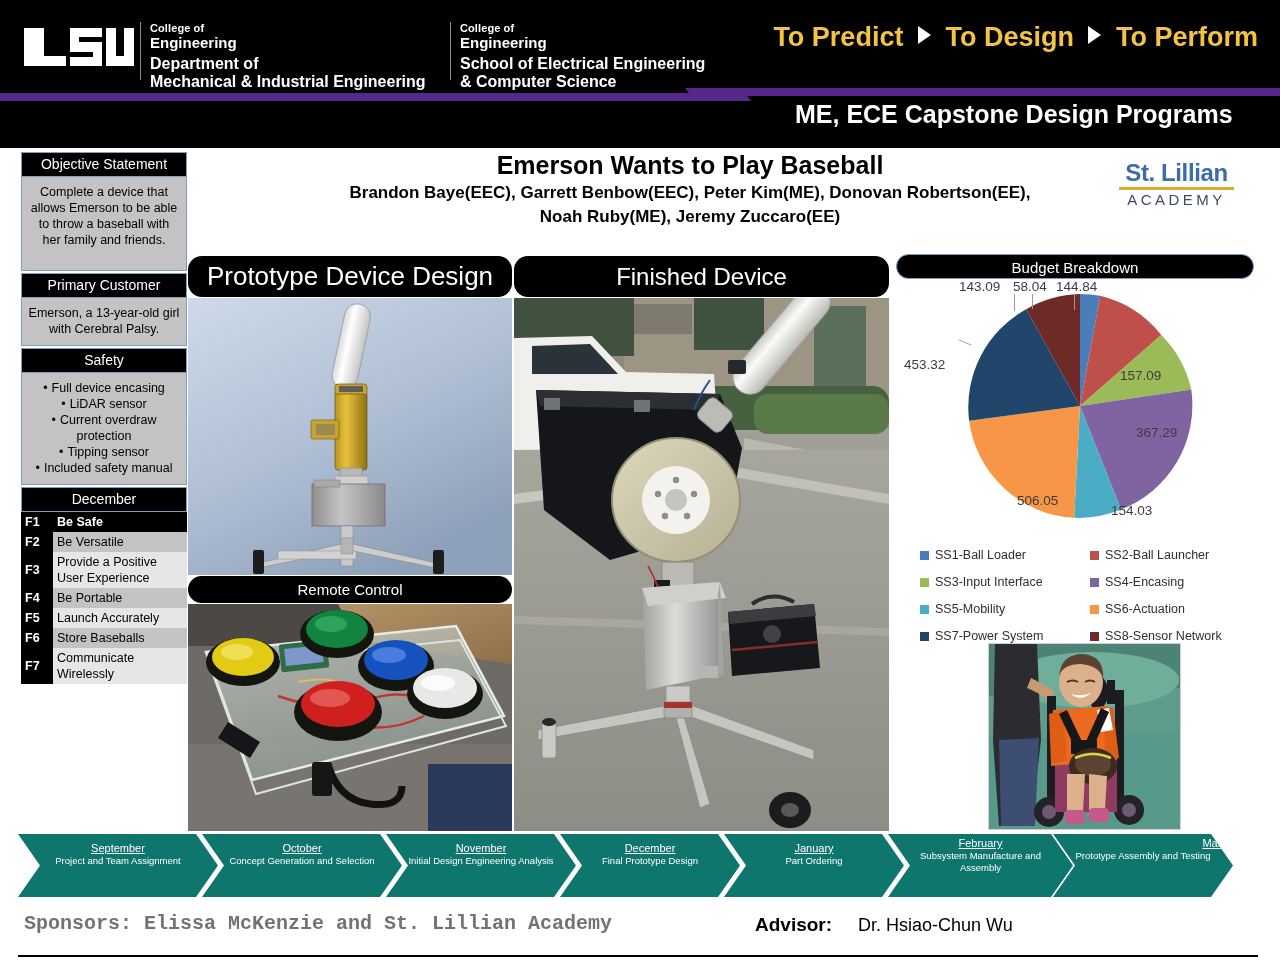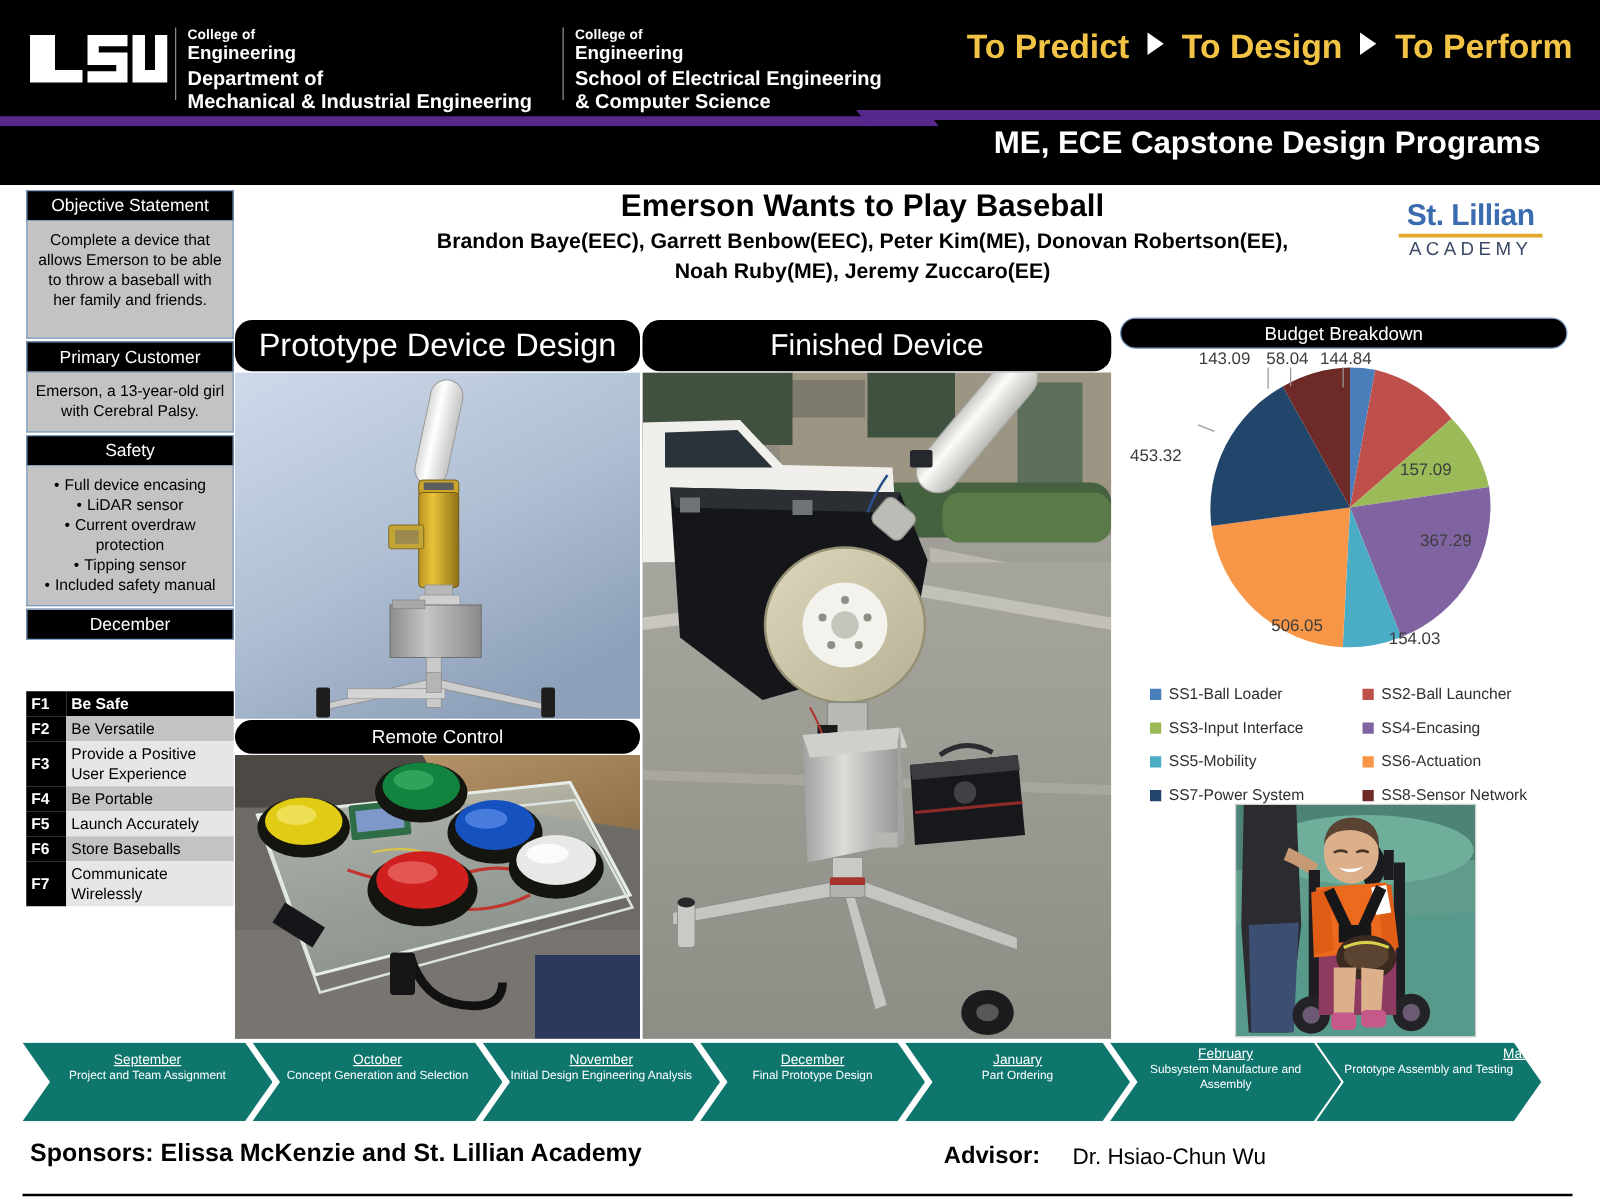--- a/index.html
+++ b/index.html
@@ -43,21 +43,21 @@
   .sec-head { background:#000; color:#fff; text-align:center; font-size:14px; padding:3px 0 4px;
               border:1px solid #7e9ec4; }
   .sec-body { background:#c3c3c3; color:#000; text-align:center; font-size:12.5px; line-height:16px;
               padding:7px 6px 8px; border:1px solid #7e9ec4; border-top:none; }
   .sec-body ul { list-style:none; }
   .sec-body li { margin:0; }
   .bullet::before { content:"\2022"; margin-right:4px; }
 
   
   .fn-head { background:#000; color:#fff; text-align:center; font-size:14px; padding:3px 0 4px; border:1px solid #7e9ec4;}
-  table.functions { width:100%; border-collapse:collapse;margin-top:41px; }
+  table.functions { width:100%; border-collapse:collapse; }
   table.functions td { font-size:12.5px; padding:2px 4px; vertical-align:middle; }
   td.fcode { background:#000; color:#fff; font-weight:bold; width:32px; text-align:left; padding-left:5px;}
   td.flabel { color:#000; padding-left:7px; line-height:16px;}
   tr.dark td.flabel { background:#000; color:#fff; font-weight:bold;}
   tr.gray td.flabel { background:#c3c3c3; }
   tr.light td.flabel{ background:#e6e6e6; }
 
   
   .title-wrap { position:absolute; left:190px; top:2px; width:1000px; text-align:center; }
   .ptitle { font-size:25px; font-weight:bold; color:#000; line-height:30px;}
@@ -107,21 +107,21 @@
 
   
   .timeline { position:absolute; left:18px; top:686px; width:1215px; height:63px;}
   .chev { position:absolute; top:0; height:63px; background:#0f766e; color:#fff; text-align:center;
           clip-path: polygon(0 0, calc(100% - 22px) 0, 100% 50%, calc(100% - 22px) 100%, 0 100%, 22px 50%); }
   .chev .m { font-size:11px; text-decoration:underline; display:block; margin-top:7px; line-height:14px;}
   .chev .d { font-size:9.5px; display:block; line-height:12px; padding:0 16px;}
 
   
   .footer { position:absolute; left:0; top:752px; width:1280px; height:60px; background:#fff;}
-  .sponsors { position:absolute; left:24px; top:12px; font-size:20px; font-weight:bold; color:#000000;}
+  .sponsors { position:absolute; left:24px; top:12px; font-size:20px; font-weight:bold; color:#737373;font-family:Liberation Mono, monospace;}
   .advisor-lbl { position:absolute; left:755px; top:14px; font-size:19px; font-weight:bold; color:#000;}
   .advisor-val { position:absolute; left:858px; top:15px; font-size:18px; color:#000;}
   .foot-rule { position:absolute; left:18px; top:55px; width:1240px; height:2px; background:#000;}
 </style>
 </head>
 <body>
 
 <div class="header">
 
   <div class="lsu-logo">

